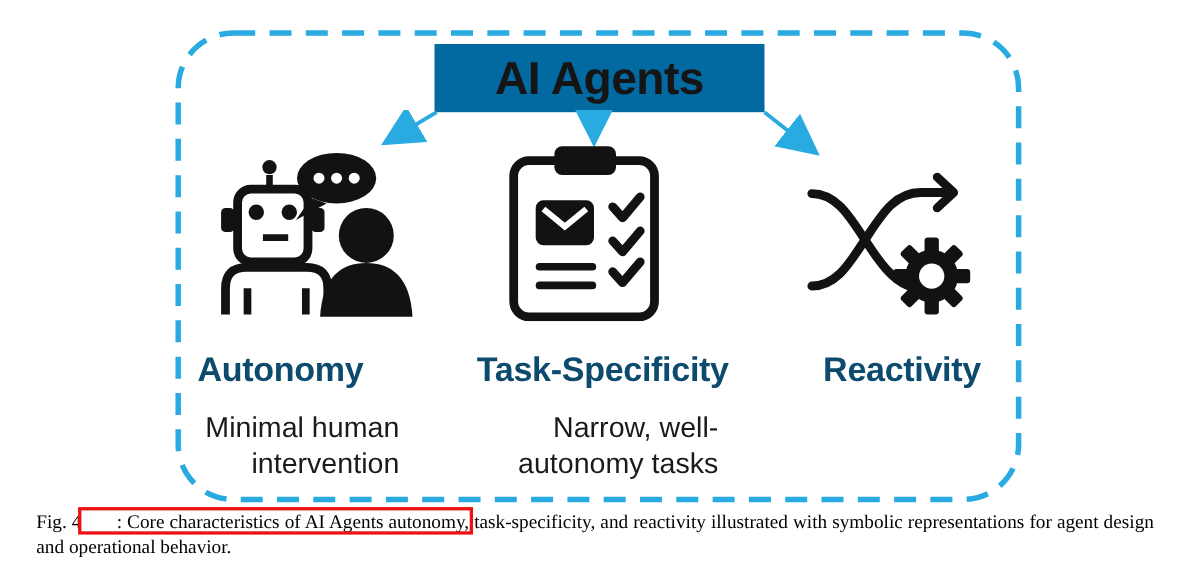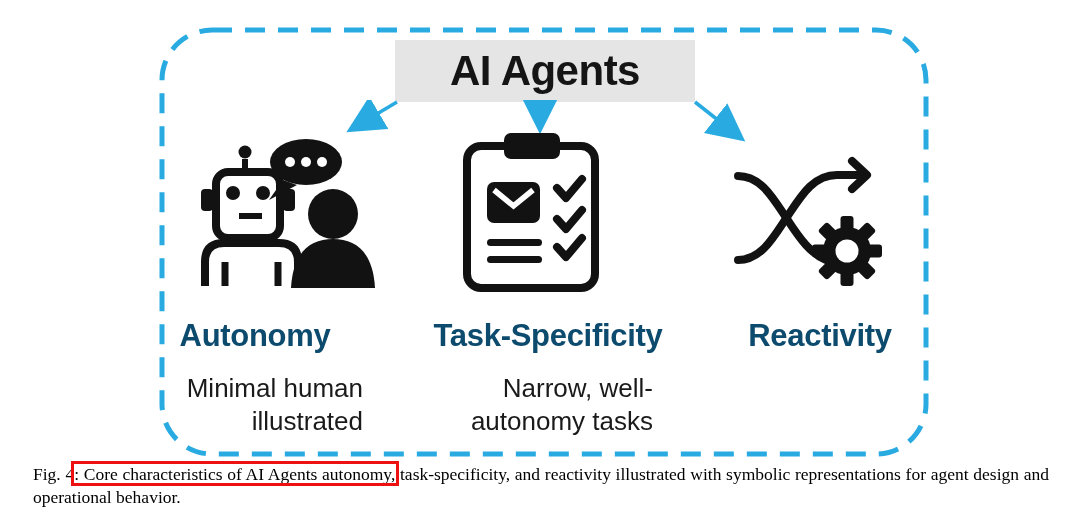--- a/index.html
+++ b/index.html
@@ -12,21 +12,21 @@
     color: #111;
   }
   .stage { position: absolute; inset: 0; }
 
   
   .dashed-frame { position: absolute; left: 158px; top: 26px; width: 772px; height: 432px; }
 
   
   .title-box {
     position: absolute; left: 395px; top: 40px; width: 300px; height: 62px;
-    background: #e5e5e5;
+    background: #0369a1;
     display: flex; align-items: center; justify-content: center;
   }
   .title-box span {
     font-size: 42px; font-weight: 800; letter-spacing: -0.5px; color: #151515;
   }
 
   
   .arrows { position: absolute; left: 330px; top: 100px; width: 430px; height: 50px; }
 
   
@@ -55,21 +55,21 @@
   .s2 { left: 423px; width: 230px; }
   .s3 { left: 718px; width: 205px; }
 
   
   .caption {
     position: absolute; left: 33px; top: 463px; width: 1016px; margin: 0;
     font-family: "Liberation Serif", serif;
     font-size: 17.5px; line-height: 23px;
     text-align: justify; color: #000;
   }
-  .red-box { position: relative; }
+  .red-box { position: relative; padding-left: 32px; }
   .red-box::after {
     content: ""; position: absolute;
     left: -3px; right: -4px; top: -3px; bottom: -2px;
     border: 3px solid #EE1111;
     pointer-events: none;
   }
 </style>
 </head>
 <body>
 
@@ -163,21 +163,21 @@
       <circle r="11.5" fill="#fff"></circle>
     </g>
   </svg>
 
   <div class="heading h1">Autonomy</div>
   <div class="heading h2">Task-Specificity</div>
   <div class="heading h3">Reactivity</div>
 
   <div class="sub s1">
     <span>Minimal human</span><br>
-    <span>illustrated</span>
+    <span>intervention</span>
   </div>
   <div class="sub s2">
     <span>Narrow, well-</span><br>
     <span>autonomy tasks</span>
   </div>
   <div class="sub s3">
     <br>
   </div>
 
   <p class="caption"><span>Fig. 4</span><span class="red-box"><span>: Core characteristics of AI Agents autonomy,</span></span><span> task-specificity, and reactivity illustrated with symbolic representations for agent design and operational behavior.</span></p>

